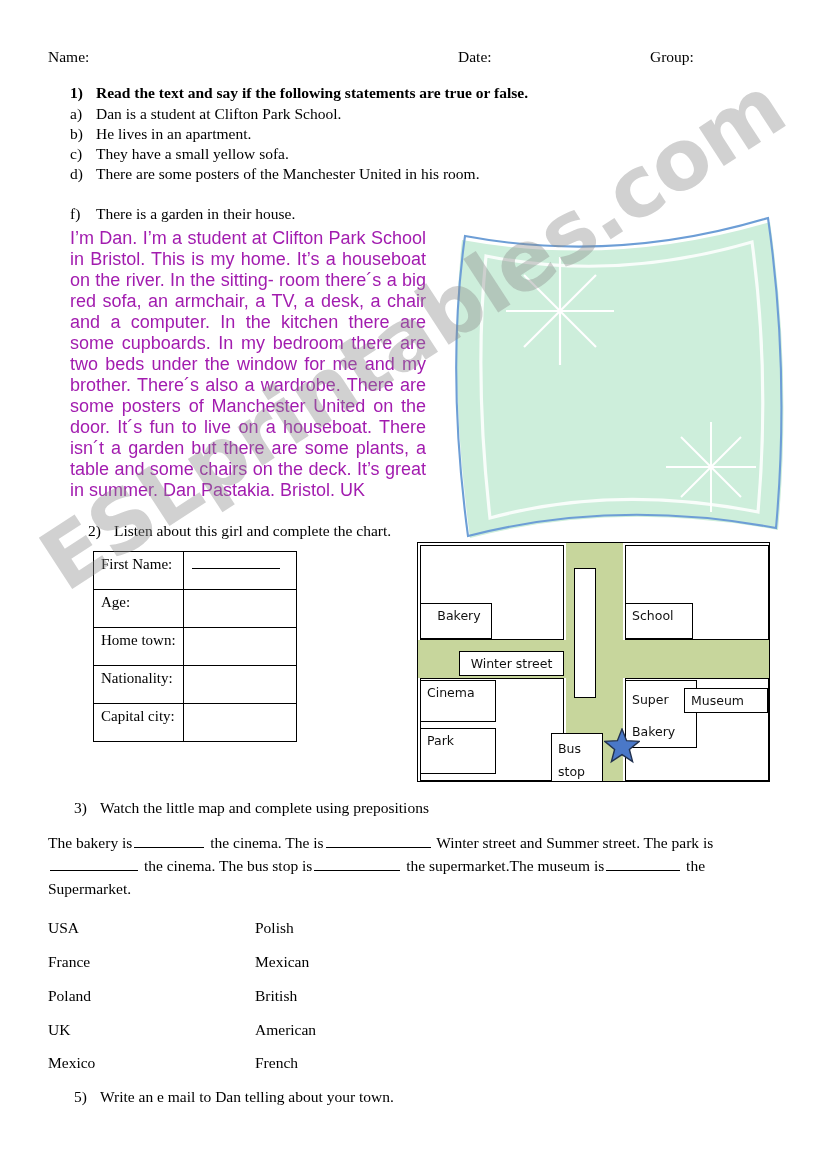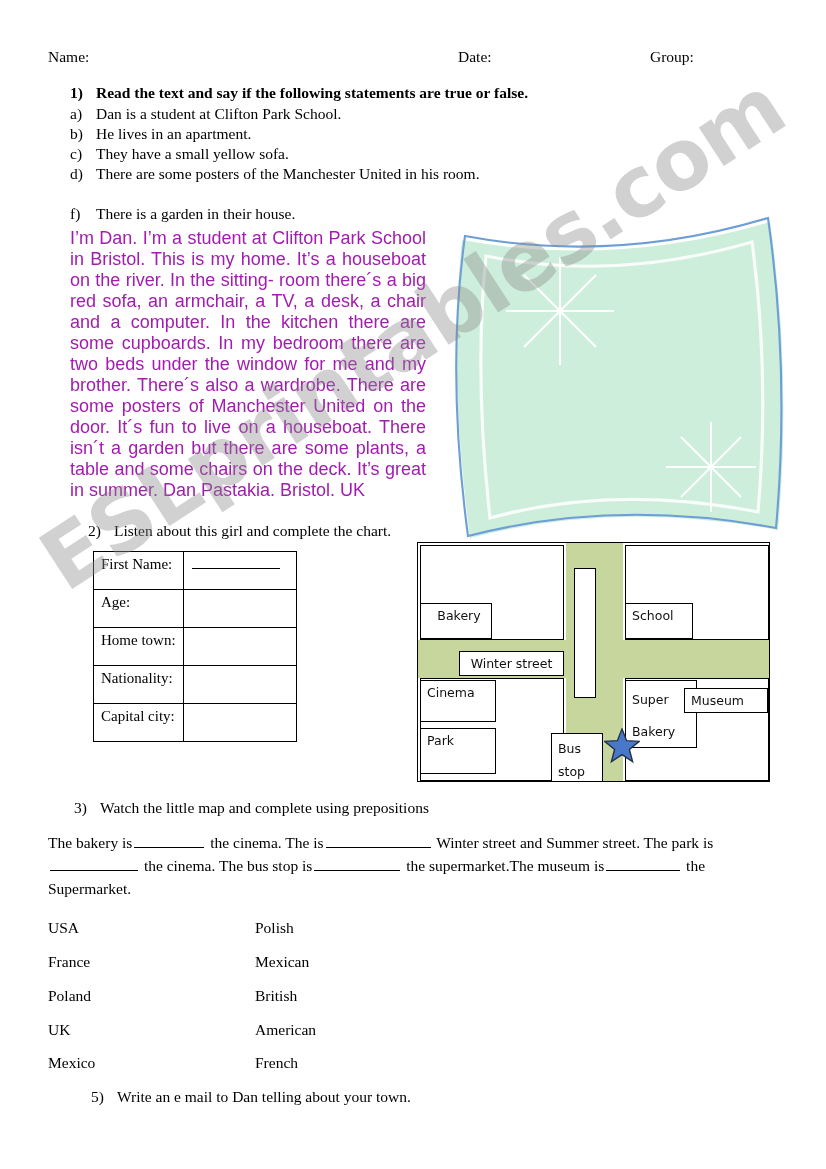--- a/index.html
+++ b/index.html
@@ -319,17 +319,17 @@
   <div class="tline match-col-a" style="top:987px;">Poland</div>
   <div class="tline match-col-a" style="top:1021px;">UK</div>
   <div class="tline match-col-a" style="top:1054px;">Mexico</div>
 
   <div class="tline match-col-b" style="top:919px;">Polish</div>
   <div class="tline match-col-b" style="top:953px;">Mexican</div>
   <div class="tline match-col-b" style="top:987px;">British</div>
   <div class="tline match-col-b" style="top:1021px;">American</div>
   <div class="tline match-col-b" style="top:1054px;">French</div>
 
-  <div class="tline" style="left:74px; top:1088px;margin-left:17px;">
+  <div class="tline" style="left:74px; top:1088px;">
     <span class="num">5)</span><span>Write an e mail to Dan telling about your town.</span>
   </div>
 
 </div>
 
 </body></html>

